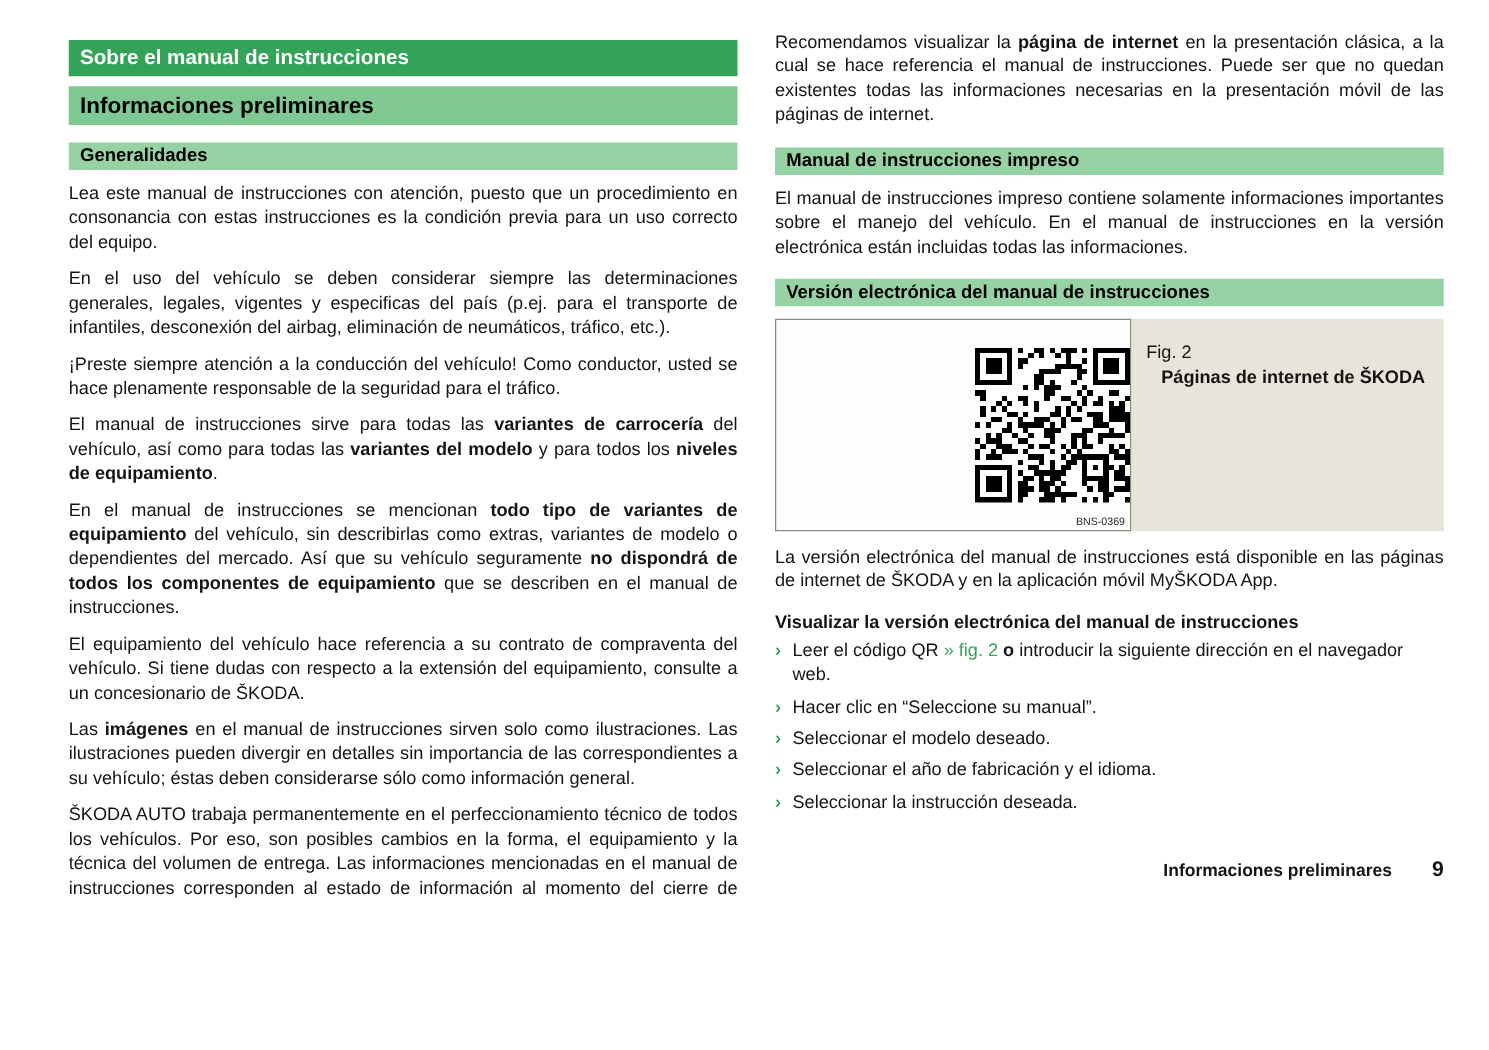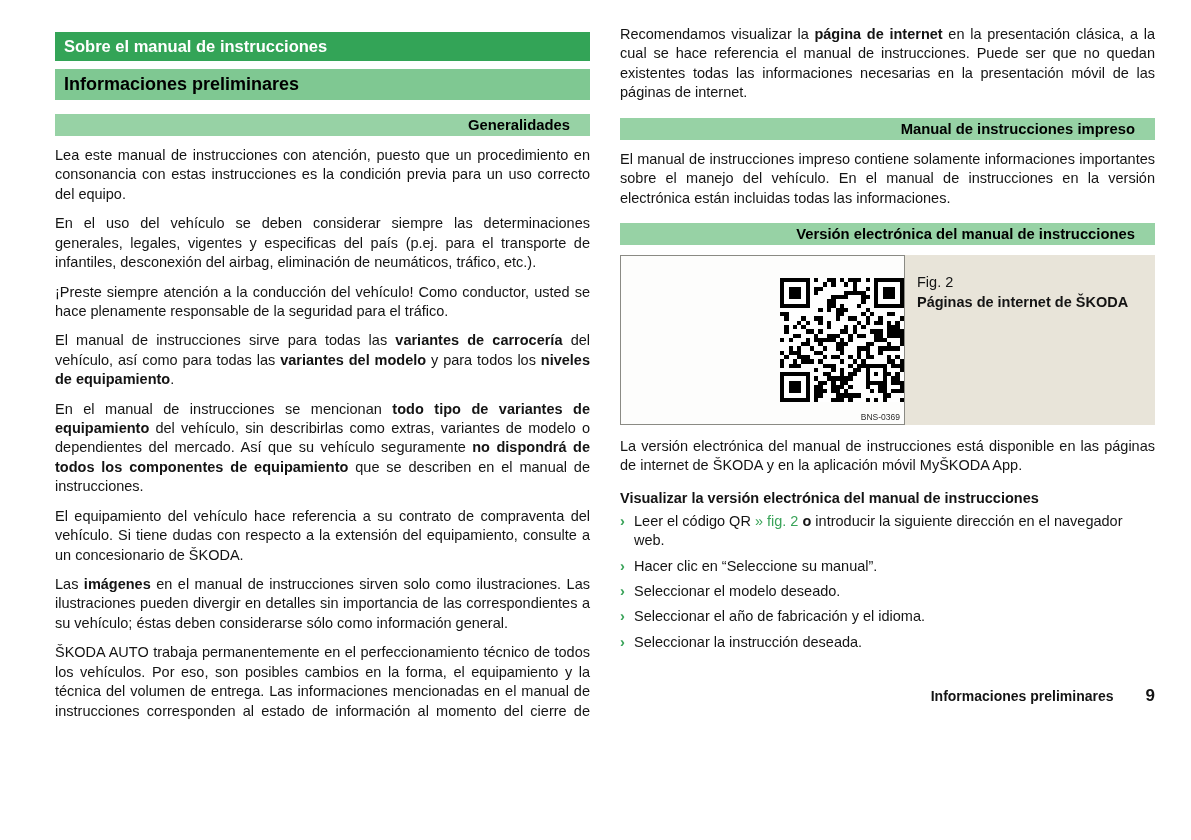--- a/index.html
+++ b/index.html
@@ -16,41 +16,41 @@
   .chapter-bar {
     background: var(--chapter-green, #33a457); color: #ffffff;
     font-size: 16.5px; font-weight: bold; padding: 5px 9px; margin-bottom: 8px;
   }
   .section-bar {
     background: var(--section-green, #7fc892); color: #000000;
     font-size: 18px; font-weight: bold; padding: 5px 9px; margin-bottom: 14px;
   }
   .subsection-bar {
     background: var(--subsection-green, #97d2a5); color: #000000;
-    font-size: 14.8px; font-weight: bold; padding: 3px 20px; margin: 0 0 10px 0; text-align: right;
+    font-size: 14.8px; font-weight: bold; padding: 3px 9px; margin: 0 0 10px 0;
   }
   .col-right .subsection-bar { margin-top: 15px; }
 
   p.body {
     font-size: 14.5px; line-height: 1.34; text-align: justify;
     margin-bottom: 10px;
   }
   .steps-heading { font-size: 14.5px; font-weight: bold; margin: 14px 0 6px 0; }
   .url-line { font-size: 14.5px; margin: 10px 0 12px 0; text-align: left; }
 
   .figure { display: flex; height: 170px; margin: 0 0 12px 0; }
   .qr-box {
     width: 285px; flex: 0 0 285px; background: #fdfdfc;
     border: 1px solid #8a8a84; position: relative;
     display: flex; align-items: center; justify-content: flex-end;
   }
   .qr-svg { width: 124px; height: 124px; shape-rendering: crispEdges; }
   .qr-label { position: absolute; right: 4px; bottom: 2px; font-size: 8.5px; color: #2a2a2a; }
   .fig-caption { flex: 1; background: var(--figure-beige, #e8e4d9); padding: 17px 10px 12px 12px; font-size: 14.5px; line-height: 1.4; }
-  .fig-caption .cap-bold { font-weight: bold; }
+  .fig-caption .cap-bold { font-weight: bold; margin-left: 12px; }
 
   .bullet { display: flex; font-size: 14.5px; line-height: 1.34; margin-bottom: 6px; text-align: left; }
   .bullet .arrow { color: var(--link-green, #3aa359); font-weight: bold; flex: 0 0 14px; width: 14px; }
   .bullet .btext { flex: 1; }
 
   .footer { position: absolute; right: 36px; bottom: 16px; display: flex; align-items: baseline; }
   .footer-section { font-size: 14px; font-weight: bold; }
   .footer-page { font-size: 17px; font-weight: bold; margin-left: 32px; }
 </style>
 </head>

